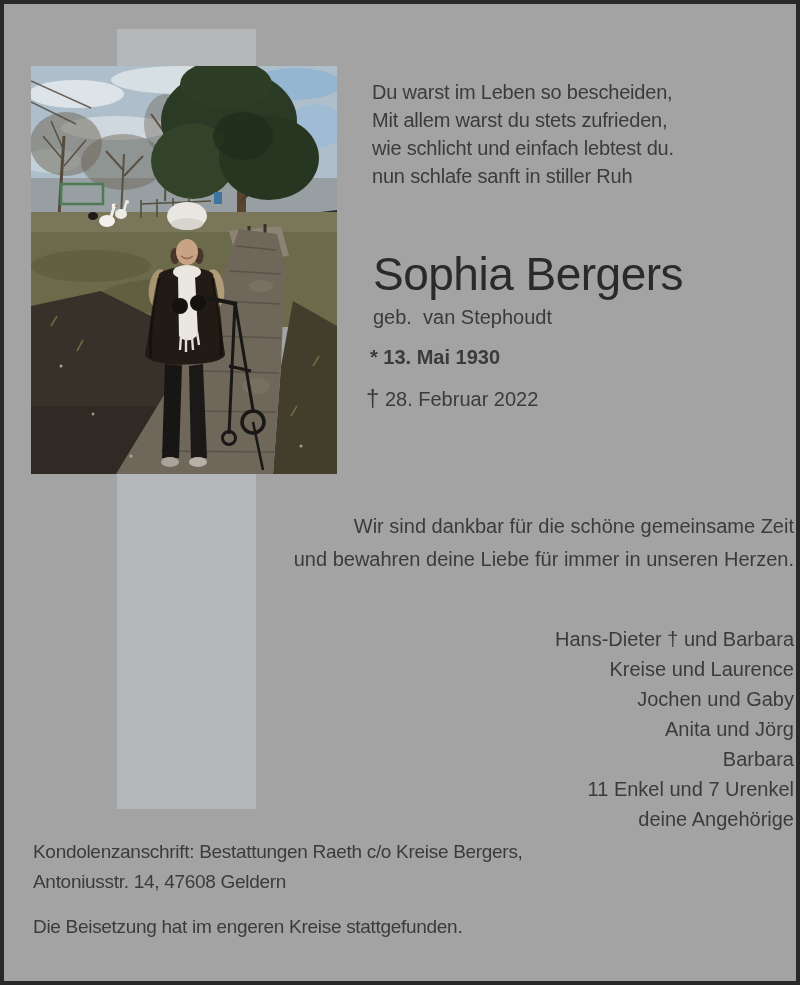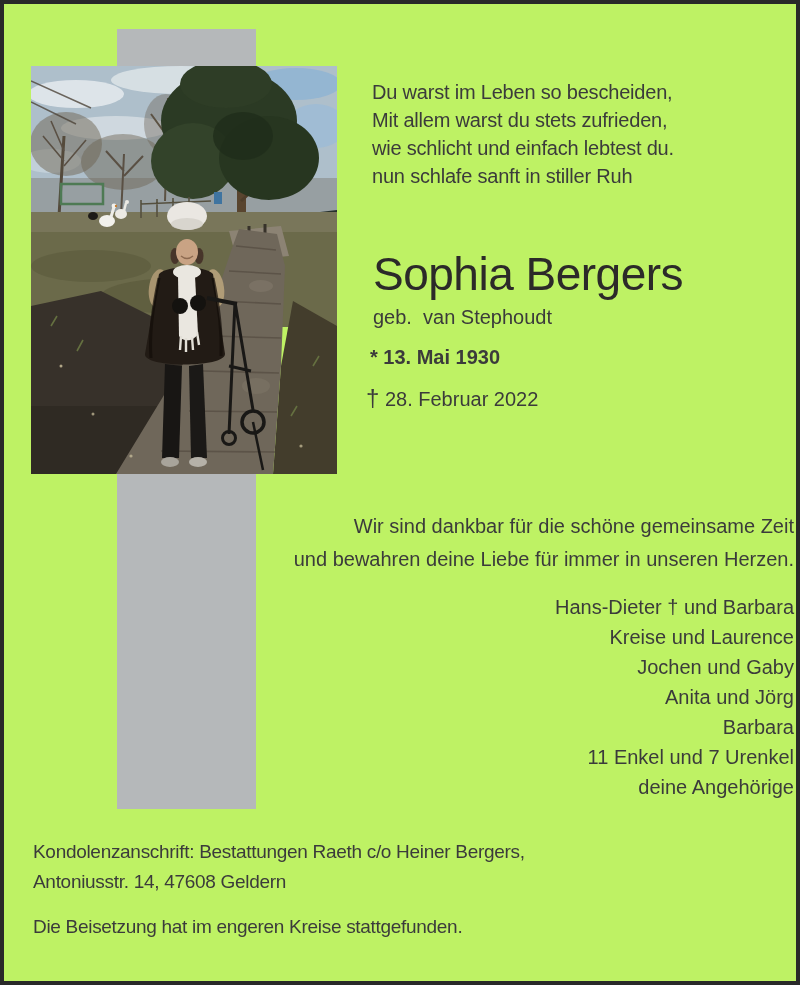--- a/index.html
+++ b/index.html
@@ -1,20 +1,20 @@
 <!DOCTYPE html>
 <html><head>
 <meta charset="utf-8">
 <style>
   html,body{margin:0;padding:0;background:#ffffff;}
   .card{
     position:relative;
     width:800px;height:985px;
     box-sizing:border-box;
-    background:#bef264;
+    background:#a3a3a3;
     border:4px solid #292929;
     overflow:hidden;
     font-family:"Liberation Sans","DejaVu Sans",sans-serif;
     color:#3b3b3b;
   }
   .abs{position:absolute;}
   .gray-band{
     left:113px;top:25px;width:139px;height:780px;
     background:#b5b8ba;
   }
@@ -25,21 +25,21 @@
     left:361px;top:236px;margin:8px;
     font-size:46px;font-weight:400;line-height:52px;
     color:#2c2a29;letter-spacing:-0.5px;white-space:nowrap;
   }
   .maiden{left:369px;top:302px;font-size:20px;white-space:pre;}
   .birth{left:366px;top:342px;font-size:20px;font-weight:bold;}
   .death{left:362px;top:380px;font-size:20px;}
   .death .dagger{font-size:24px;}
   .center-block{left:30px;width:760px;text-align:right;}
   .tribute{top:506px;font-size:20px;line-height:33px;}
-  .family{top:588px;font-size:20px;line-height:30px;}
+  .family{top:620px;font-size:20px;line-height:30px;}
   .bottom-block{left:29px;top:833px;font-size:19px;line-height:30px;letter-spacing:-0.3px;}
   .funeral{left:29px;top:912px;font-size:19px;letter-spacing:-0.3px;}
 </style>
 </head>
 <body>
 
 <div class="card">
 
   <div class="abs gray-band"></div>
 
@@ -183,19 +183,19 @@
     <div>Hans-Dieter † und Barbara</div>
     <div>Kreise und Laurence</div>
     <div>Jochen und Gaby</div>
     <div>Anita und Jörg</div>
     <div>Barbara</div>
     <div>11 Enkel und 7 Urenkel</div>
     <div>deine Angehörige</div>
   </div>
 
   <div class="abs bottom-block">
-    <div>Kondolenzanschrift: Bestattungen Raeth c/o Heiner Bergers,</div>
+    <div>Kondolenzanschrift: Bestattungen Raeth c/o Kreise Bergers,</div>
     <div>Antoniusstr. 14, 47608 Geldern</div>
   </div>
 
   <div class="abs funeral">Die Beisetzung hat im engeren Kreise stattgefunden.</div>
 
 </div>
 
 </body></html>

